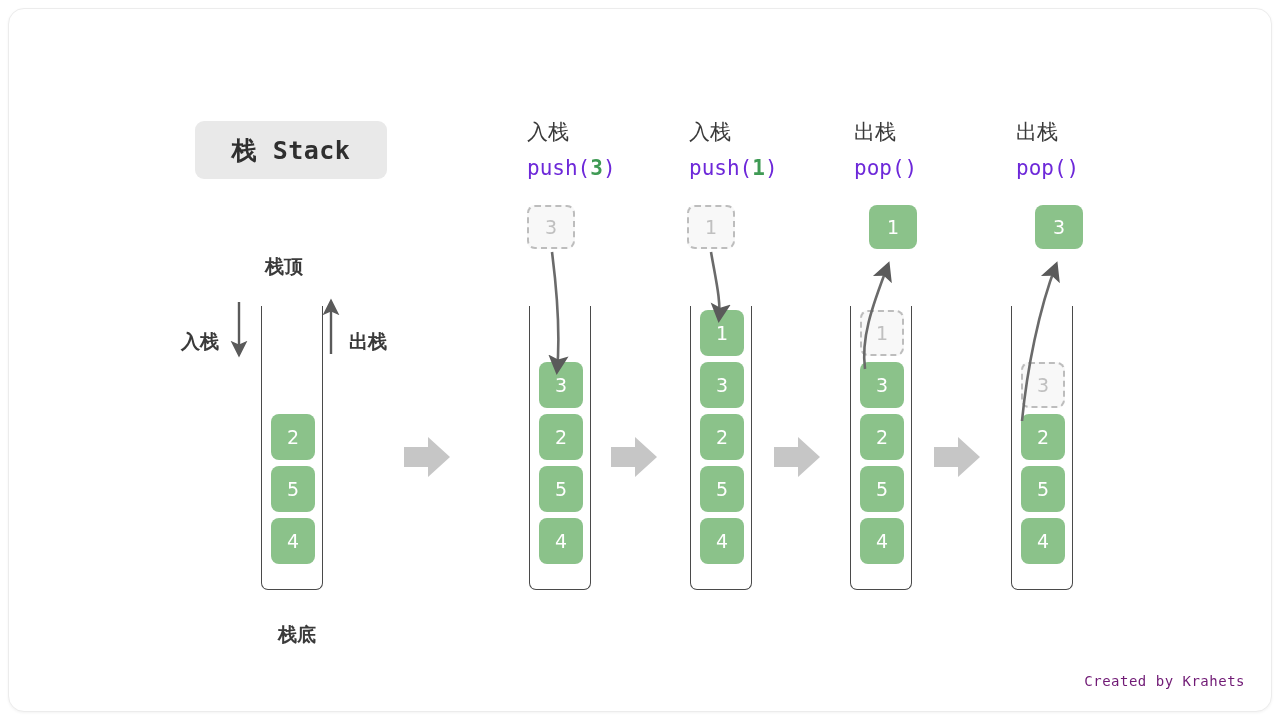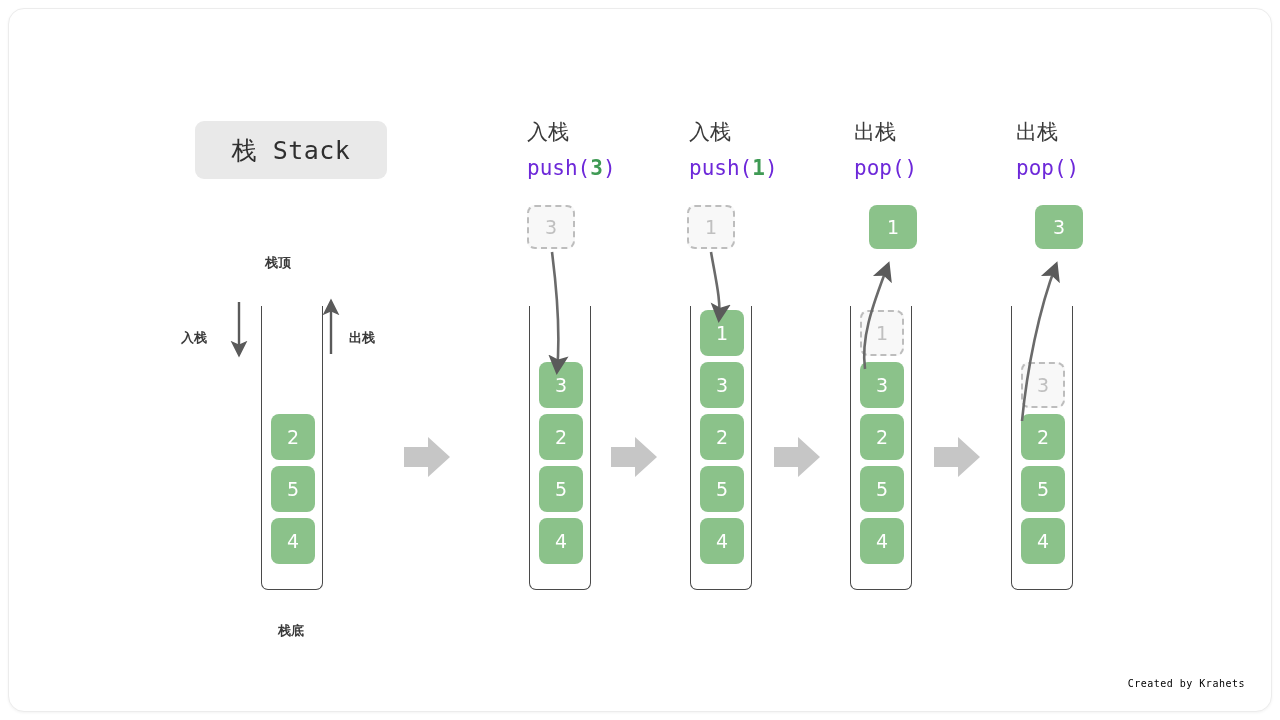--- a/index.html
+++ b/index.html
@@ -33,30 +33,30 @@
   #title-chip {
     left: 186px; top: 112px;
     width: 192px; height: 58px;
     background: #e9e9e9;
     border-radius: 9px;
     display: flex; align-items: center; justify-content: center;
   }
   #title-chip .t {
     font-family: "DejaVu Sans Mono", "Liberation Mono", monospace;
     font-size: 25px;
-    font-weight: normal;
+    font-weight: bold;
     color: #2f2f2f;
     letter-spacing: 0.5px;
   }
 
   
   .cjk-bold {
     font-family: Liberation Serif, serif;
     font-weight: bold;
-    font-size: 13px;
+    font-size: 19px;
     color: #3a3a3a;
     white-space: nowrap;
   }
   .col-head {
     font-family: "DejaVu Sans", "Liberation Sans", sans-serif;
     font-size: 21px;
     color: #3a3a3a;
     white-space: nowrap;
     line-height: 36px;
     text-align: left;
@@ -108,22 +108,22 @@
   }
   .cell.ghost.float {
     width: 48px;
     height: 44px;
   }
 
   
   #footer {
     right: 26px; bottom: 22px;
     font-family: "DejaVu Sans Mono", "Liberation Mono", monospace;
-    font-size: 10px;
-    color: #000000;
+    font-size: 14px;
+    color: #701a75;
     letter-spacing: 0.5px;
     margin-left: 24px;
   }
 
   svg.overlay {
     position: absolute;
     left: 0; top: 0;
     width: 1264px; height: 704px;
     pointer-events: none;
   }

